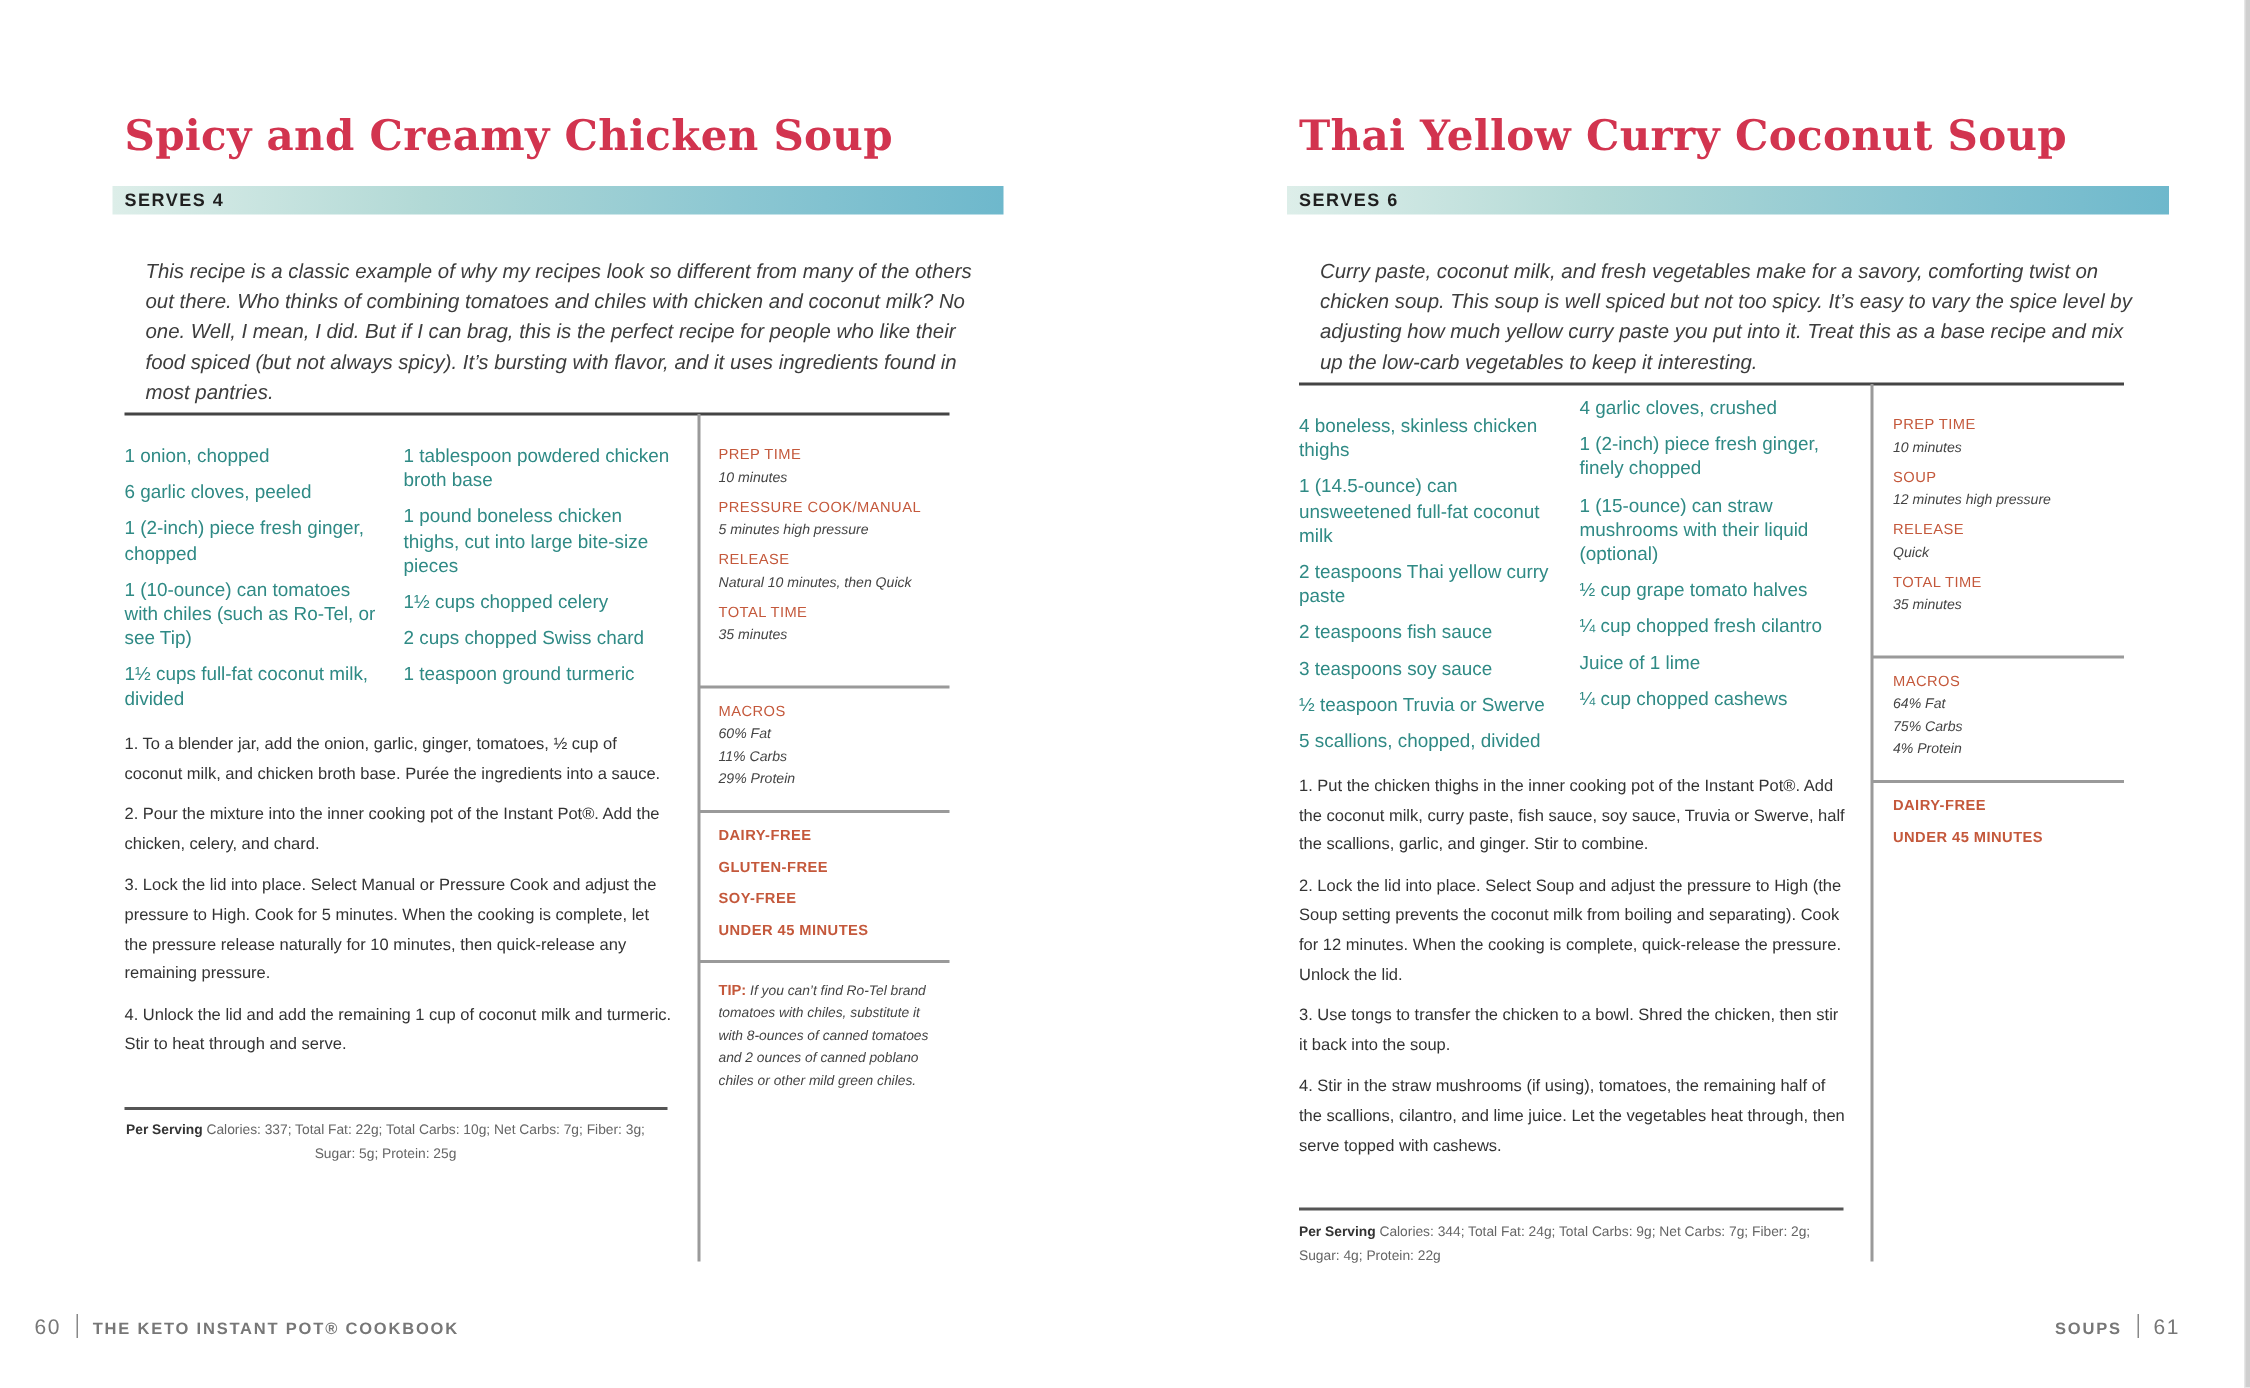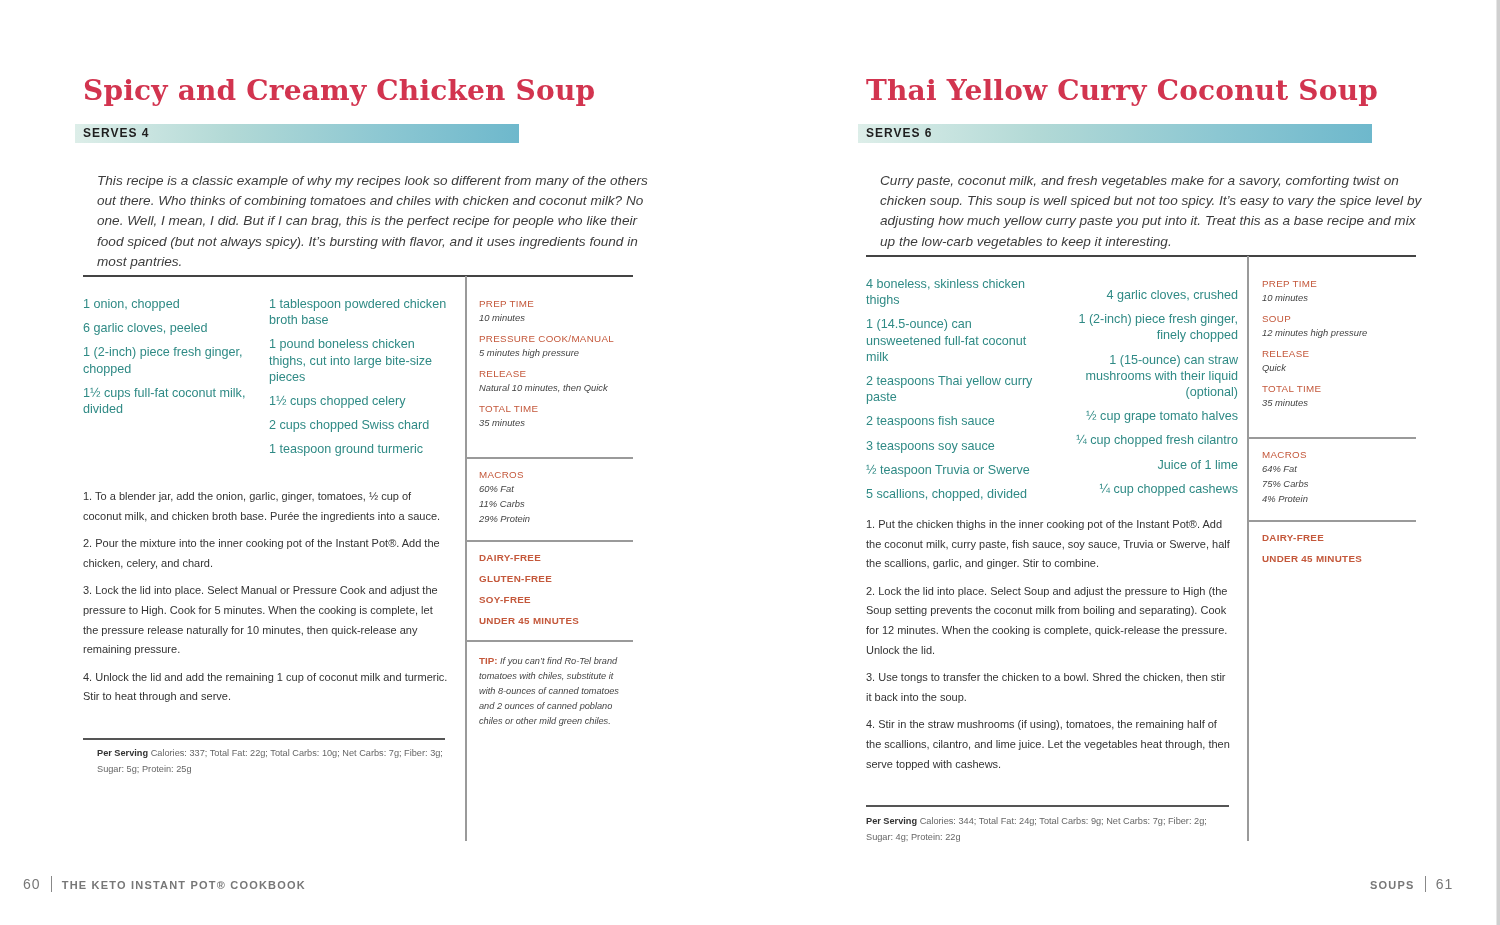--- a/index.html
+++ b/index.html
@@ -40,49 +40,50 @@
   .footer .bar { display:inline-block; width:1.2px; height:16px; background:#888; vertical-align:-3px; margin:0 10px; }
   .footer .book { font-weight:bold; letter-spacing:1.2px; font-size:11px; color:#777; }
 </style>
 </head>
 <body>
 
 <div class="edge"></div>
 
 <div class="page" id="left-page">
   <h1 class="title" style="left:83px;top:74px;">Spicy and Creamy Chicken Soup</h1>
-  <div class="serves" style="left:75px;top:124px;width:444px;">SERVES 4</div>
+  <div class="serves" style="left:75px;top:124px;width:594px;">SERVES 4</div>
   <p class="intro" style="left:83px;top:157px;width:552px;">This recipe is a classic example of why my recipes look so different from many of the others out there. Who thinks of combining tomatoes and chiles with chicken and coconut milk? No one. Well, I mean, I did. But if I can brag, this is the perfect recipe for people who like their food spiced (but not always spicy). It’s bursting with flavor, and it uses ingredi­ents found in most pantries.</p>
 
   <div class="hrule" style="left:83px;top:275px;width:550px;"></div>
   <div class="vrule" style="left:465px;top:276px;height:565px;"></div>
 
   <ul class="ingcol" style="left:83px;top:296px;width:175px;">
     <li>1 onion, chopped</li>
     <li>6 garlic cloves, peeled</li>
     <li>1 (2-inch) piece fresh ginger, chopped</li>
+    <li>1 (10-ounce) can tomatoes with chiles (such as Ro-Tel, or see Tip)</li>
     <li>1½ cups full-fat coconut milk, divided</li>
   </ul>
   <ul class="ingcol" style="left:269px;top:296px;width:185px;">
     <li>1 tablespoon powdered chicken broth base</li>
     <li>1 pound boneless chicken thighs, cut into large bite-size pieces</li>
     <li>1½ cups chopped celery</li>
     <li>2 cups chopped Swiss chard</li>
     <li>1 teaspoon ground turmeric</li>
   </ul>
 
   <ol class="steps" style="left:83px;top:487px;width:365px;">
     <li>1.  To a blender jar, add the onion, garlic, ginger, tomatoes, ½ cup of coconut milk, and chicken broth base. Purée the ingredients into a sauce.</li>
     <li>2.  Pour the mixture into the inner cooking pot of the Instant Pot®. Add the chicken, celery, and chard.</li>
     <li>3.  Lock the lid into place. Select Manual or Pressure Cook and adjust the pressure to High. Cook for 5 minutes. When the cooking is complete, let the pressure release naturally for 10 minutes, then quick-release any remaining pressure.</li>
     <li>4.  Unlock the lid and add the remaining 1 cup of coconut milk and turmeric. Stir to heat through and serve.</li>
   </ol>
 
   <div class="hrule" style="left:83px;top:738px;width:362px;background:#555;"></div>
-  <div class="nutr" style="left:97px;top:745px;width:370px;"><b>Per Serving</b><span> Calories: 337; Total Fat: 22g; Total Carbs: 10g; Net Carbs: 7g; Fiber: 3g; Sugar: 5g; Protein: 25g</span></div>
+  <div class="nutr" style="left:72px;top:745px;width:370px;text-align:center;"><b>Per Serving</b><span> Calories: 337; Total Fat: 22g; Total Carbs: 10g; Net Carbs: 7g; Fiber: 3g; Sugar: 5g; Protein: 25g</span></div>
 
   <div class="side" style="left:479px;top:298px;width:150px;">
     <div class="lbl">PREP TIME</div>
     <div class="val">10 minutes</div>
     <div class="lbl">PRESSURE COOK/MANUAL</div>
     <div class="val">5 minutes high pressure</div>
     <div class="lbl">RELEASE</div>
     <div class="val">Natural 10 minutes, then Quick</div>
     <div class="lbl">TOTAL TIME</div>
     <div class="val">35 minutes</div>
@@ -104,36 +105,36 @@
   <div class="sidehr" style="left:466px;top:640px;width:167px;"></div>
   <div class="tip" style="left:479px;top:653px;width:150px;"><span class="tiplbl">TIP:</span><span> If you can’t find Ro-Tel brand tomatoes with chiles, substitute it with 8-ounces of canned tomatoes and 2 ounces of canned poblano chiles or other mild green chiles.</span></div>
 
   <div class="footer" style="left:23px;">
     <span class="pg">60</span><span class="bar"></span><span class="book">THE KETO INSTANT POT® COOKBOOK</span>
   </div>
 </div>
 
 <div class="page" id="right-page">
   <h1 class="title" style="left:116px;top:74px;">Thai Yellow Curry Coconut Soup</h1>
-  <div class="serves" style="left:108px;top:124px;width:514px;">SERVES 6</div>
+  <div class="serves" style="left:108px;top:124px;width:588px;">SERVES 6</div>
   <p class="intro" style="left:116px;top:157px;width:552px;">Curry paste, coconut milk, and fresh vegetables make for a savory, comforting twist on chicken soup. This soup is well spiced but not too spicy. It’s easy to vary the spice level by adjusting how much yellow curry paste you put into it. Treat this as a base recipe and mix up the low-carb vegetables to keep it interesting.</p>
 
   <div class="hrule" style="left:116px;top:255px;width:550px;"></div>
   <div class="vrule" style="left:497px;top:256px;height:585px;"></div>
 
   <ul class="ingcol" style="left:116px;top:276px;width:175px;">
     <li>4 boneless, skinless chicken thighs</li>
     <li>1 (14.5-ounce) can unsweetened full-fat coconut milk</li>
     <li>2 teaspoons Thai yellow curry paste</li>
     <li>2 teaspoons fish sauce</li>
     <li>3 teaspoons soy sauce</li>
     <li>½ teaspoon Truvia or Swerve</li>
     <li>5 scallions, chopped, divided</li>
   </ul>
-  <ul class="ingcol" style="left:303px;top:287px;width:185px;text-align:right;">
+  <ul class="ingcol" style="left:303px;top:264px;width:185px;">
     <li>4 garlic cloves, crushed</li>
     <li>1 (2-inch) piece fresh ginger, finely chopped</li>
     <li>1 (15-ounce) can straw mushrooms with their liquid (optional)</li>
     <li>½ cup grape tomato halves</li>
     <li>¼ cup chopped fresh cilantro</li>
     <li>Juice of 1 lime</li>
     <li>¼ cup chopped cashews</li>
   </ul>
 
   <ol class="steps" style="left:116px;top:515px;width:366px;">

